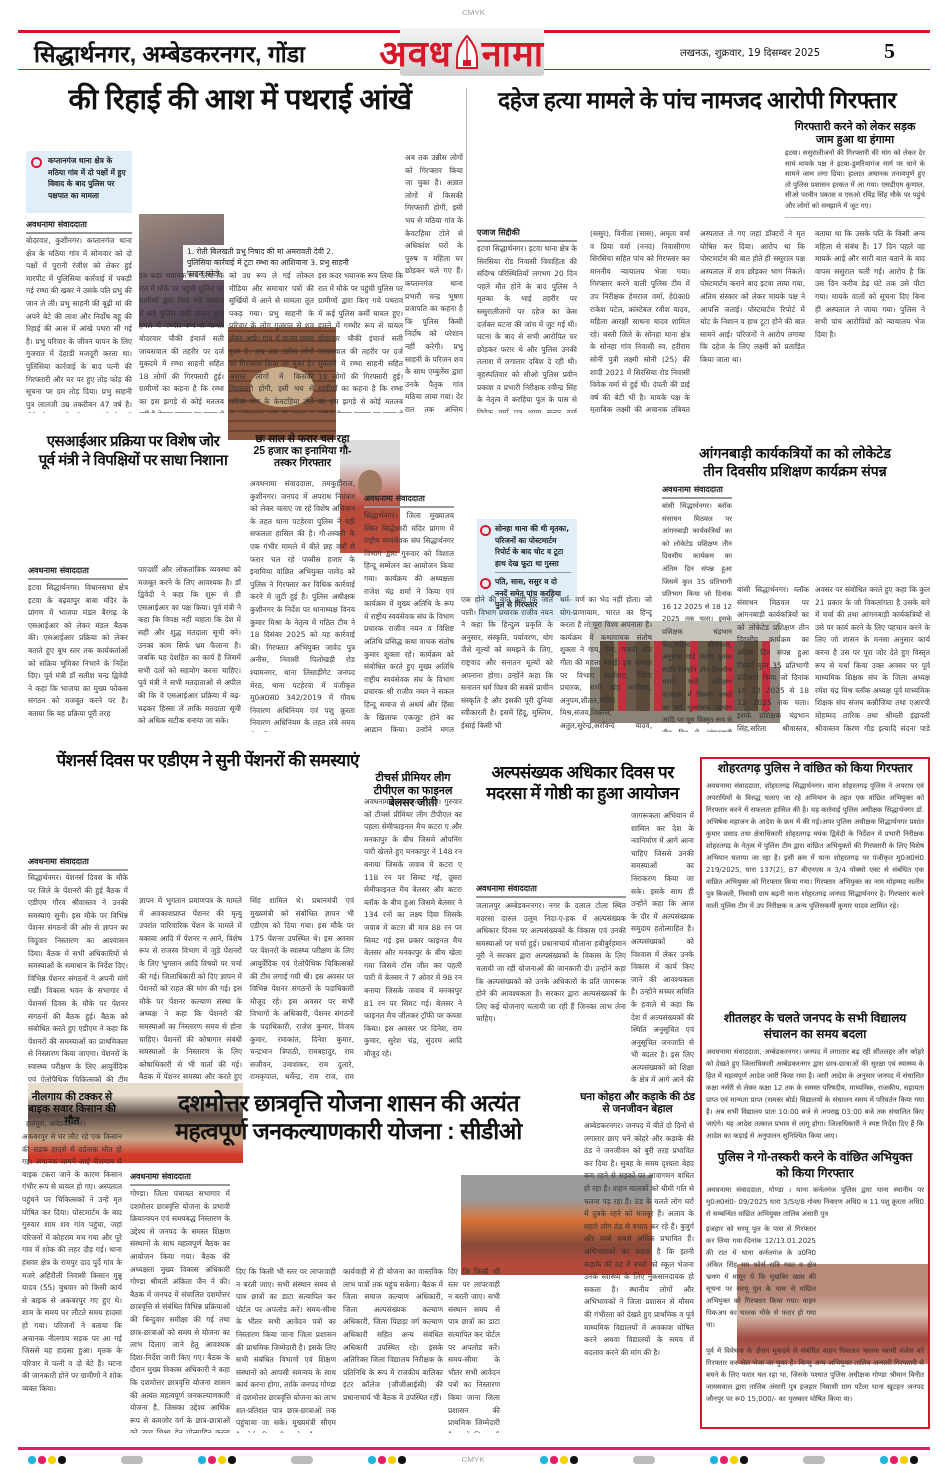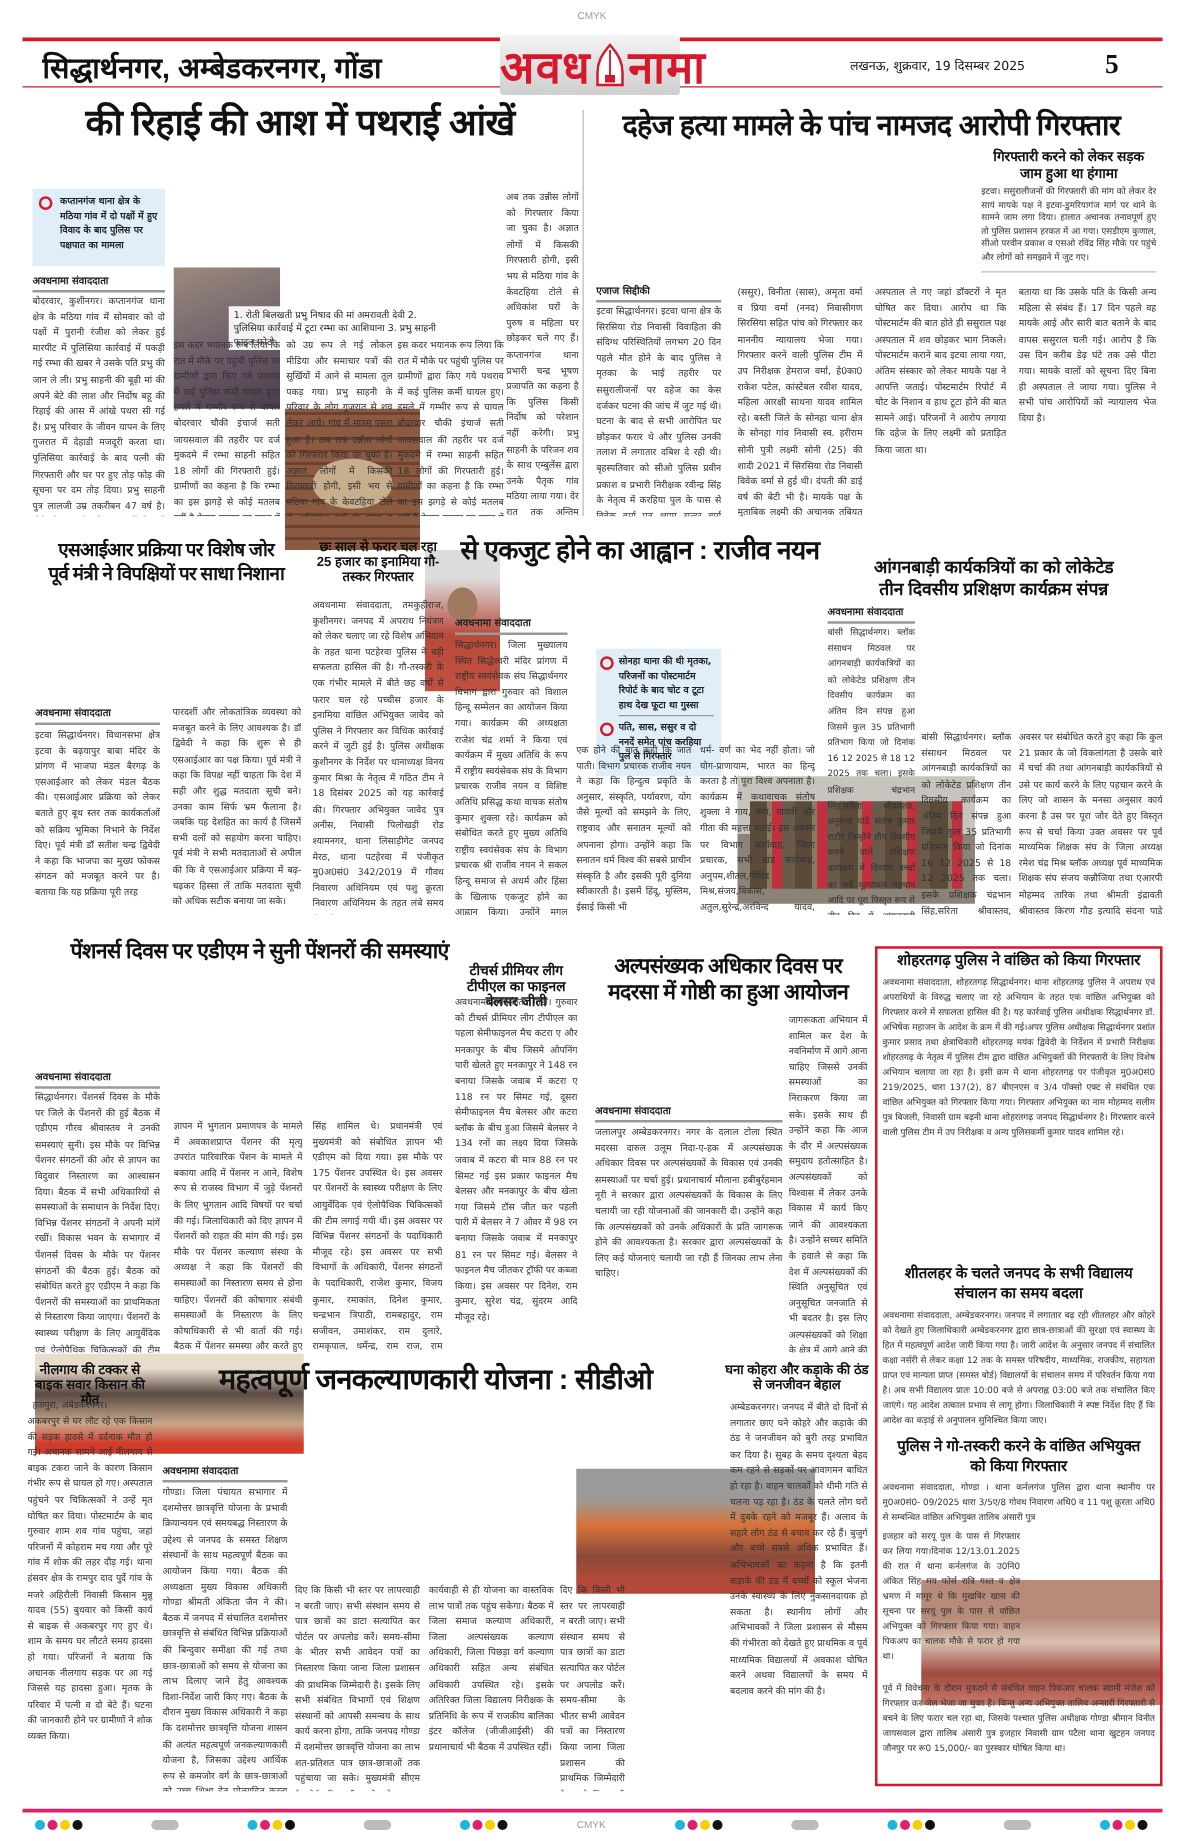--- a/index.html
+++ b/index.html
@@ -3,21 +3,21 @@
 <meta charset="utf-8">
 <style>
 *{box-sizing:border-box;margin:0;padding:0}
 html,body{width:945px;height:1473px;background:#fff;overflow:hidden}
 body{font-family:"DejaVu Sans",sans-serif;color:#222;position:relative}
 .abs{position:absolute}
 .cmyk{font-size:8px;letter-spacing:0;color:#999;font-family:"Liberation Sans",sans-serif}
 .rule-red{height:3px;background:#d6182a}
 .rule-thin{height:1px;background:#d6182a}
 .masthead-left{font-family:"Liberation Sans",sans-serif;font-size:23px;font-weight:bold;color:#111}
-.logo{background:linear-gradient(#f3f3f3,#cfcfcf);border-radius:3px;color:#d6182a;font-family:"Liberation Sans",sans-serif;font-weight:bold;font-size:36px;display:flex;align-items:center;justify-content:flex-start;letter-spacing:1px}
+.logo{background:linear-gradient(#f3f3f3,#cfcfcf);border-radius:3px;color:#d6182a;font-family:"Liberation Sans",sans-serif;font-weight:bold;font-size:36px;display:flex;align-items:center;justify-content:flex-end;letter-spacing:1px}
 .logo .emb{display:inline-block;width:26px;height:36px;margin:0 2px;position:relative}
 .date{font-size:10px;color:#111}
 .pageno{font-family:"Liberation Serif",serif;font-size:22px;font-weight:bold;color:#111}
 .h1{font-family:"Liberation Sans",sans-serif;font-weight:bold;color:#111;text-align:center;line-height:1.05;letter-spacing:-0.5px}
 .h2{font-family:"Liberation Sans",sans-serif;font-weight:bold;color:#111;text-align:center;line-height:1.15}
 .byline{font-size:8px;color:#222;border-bottom:2px solid #999;padding-bottom:3px;font-weight:bold}
 .body{font-size:7.4px;line-height:12.6px;color:#333;text-align:justify;overflow:hidden}
 .hl-box{background:#dfeef8;padding:4px 6px 4px 22px;font-size:9px;line-height:14px;font-weight:bold;color:#222;position:relative}
 .hl-box .bullet{position:absolute;left:5px;width:11px;height:11px;border:2px solid #d6182a;border-radius:50%}
 .photo{background:#7a6a5e;overflow:hidden;position:relative}
@@ -102,21 +102,20 @@
 </div>
 <div class="abs photo" style="left:28px;top:478px;width:215px;height:80px;background:linear-gradient(180deg,#e8dccc 0 15%,#5a4a44 40%,#c8a88a 70%,#d23a2a 90%)"></div>
 <div class="abs byline" style="left:28px;top:564px;width:100px">अवधनामा संवाददाता</div>
 <div class="abs body" style="left:28px;top:582px;width:100px;height:150px">इटवा सिद्धार्थनगर। विधानसभा क्षेत्र इटवा के बढ़यापुर बाबा मंदिर के प्रांगण में भाजपा मंडल बैरगढ़ के एसआईआर को लेकर मंडल बैठक की। एसआईआर प्रक्रिया को लेकर बताते हुए बूथ स्तर तक कार्यकर्ताओं को सक्रिय भूमिका निभाने के निर्देश दिए। पूर्व मंत्री डॉ सतीश चन्द्र द्विवेदी ने कहा कि भाजपा का मुख्य फोकस संगठन को मजबूत करने पर है। बताया कि यह प्रक्रिया पूरी तरह</div>
 <div class="abs body" style="left:138px;top:564px;width:103px;height:168px">पारदर्शी और लोकतांत्रिक व्यवस्था को मजबूत करने के लिए आवश्यक है। डॉ द्विवेदी ने कहा कि शुरू से ही एसआईआर का पक्ष किया। पूर्व मंत्री ने कहा कि विपक्ष नहीं चाहता कि देश में सही और शुद्ध मतदाता सूची बने। उनका काम सिर्फ भ्रम फैलाना है। जबकि यह देशहित का कार्य है जिसमें सभी दलों को सहयोग करना चाहिए। पूर्व मंत्री ने सभी मतदाताओं से अपील की कि वे एसआईआर प्रक्रिया में बढ़-चढ़कर हिस्सा लें ताकि मतदाता सूची को अधिक सटीक बनाया जा सके।</div>
 
 <div class="abs h2" style="left:250px;top:432px;width:105px;font-size:10.5px">छः साल से फरार चल रहा 25 हजार का इनामिया गौ-तस्कर गिरफ्तार</div>
 <div class="abs body" style="left:250px;top:478px;width:105px;height:254px">अवधनामा संवाददाता, तमकुहीराज, कुशीनगर। जनपद में अपराध नियंत्रण को लेकर चलाए जा रहे विशेष अभियान के तहत थाना पटहेरवा पुलिस ने बड़ी सफलता हासिल की है। गौ-तस्करी के एक गंभीर मामले में बीते छह वर्षों से फरार चल रहे पच्चीस हजार के इनामिया वांछित अभियुक्त जावेद को पुलिस ने गिरफ्तार कर विधिक कार्रवाई करने में जुटी हुई है। पुलिस अधीक्षक कुशीनगर के निर्देश पर थानाध्यक्ष विनय कुमार मिश्रा के नेतृत्व में गठित टीम ने 18 दिसंबर 2025 को यह कार्रवाई की। गिरफ्तार अभियुक्त जावेद पुत्र अनीस, निवासी पिलोखड़ी रोड श्यामनगर, थाना लिसाड़ीगेट जनपद मेरठ, थाना पटहेरवा में पंजीकृत मु0अ0सं0 342/2019 में गौवध निवारण अधिनियम एवं पशु क्रूरता निवारण अधिनियम के तहत लंबे समय से वांछित चल रहा था।</div>
 
 <div class="abs h1" style="left:362px;top:428px;width:300px;font-size:21px;line-height:1.2">
-  <div>से एकजुट होने का आह्वान : राजीव नयन</div>
 </div>
 <div class="abs byline" style="left:364px;top:492px;width:90px">अवधनामा संवाददाता</div>
 <div class="abs photo" style="left:461px;top:490px;width:191px;height:100px;background:linear-gradient(180deg,#9c9a98 0 25%,#d8733a 45%,#8a4a3a 70%,#b54a3a 90%)"></div>
 <div class="abs body" style="left:364px;top:510px;width:90px;height:222px">सिद्धार्थनगर। जिला मुख्यालय स्थित सिद्धेश्वरी मंदिर प्रांगण में राष्ट्रीय स्वयंसेवक संघ सिद्धार्थनगर विभाग द्वारा गुरुवार को विशाल हिन्दू सम्मेलन का आयोजन किया गया। कार्यक्रम की अध्यक्षता राजेश चंद्र शर्मा ने किया एवं कार्यक्रम में मुख्य अतिथि के रूप में राष्ट्रीय स्वयंसेवक संघ के विभाग प्रचारक राजीव नयन व विशिष्ट अतिथि प्रसिद्ध कथा वाचक संतोष कुमार शुक्ला रहे। कार्यक्रम को संबोधित करते हुए मुख्य अतिथि राष्ट्रीय स्वयंसेवक संघ के विभाग प्रचारक श्री राजीव नयन ने सकल हिन्दू समाज से अधर्म और हिंसा के खिलाफ एकजुट होने का आह्वान किया। उन्होंने मुगल आक्रांताओं के खिलाफ महाराणा प्रताप और शिवा जी महाराज के बलिदान को याद करते हुए समाज से</div>
 <div class="abs body" style="left:461px;top:594px;width:92px;height:138px">एक होने की बात कही कि जात पाती। विभाग प्रचारक राजीव नयन ने कहा कि हिन्दुत्व प्रकृति के अनुसार, संस्कृति, पर्यावरण, योग जैसे मूल्यों को समझने के लिए, राष्ट्रवाद और सनातन मूल्यों को अपनाना होगा। उन्होंने कहा कि सनातन धर्म विश्व की सबसे प्राचीन संस्कृति है और इसकी पूरी दुनिया स्वीकारती है। इसमें हिंदू, मुस्लिम, ईसाई किसी भी</div>
 <div class="abs body" style="left:560px;top:594px;width:92px;height:138px">धर्म- वर्ण का भेद नहीं होता। जो योग-प्राणायाम, भारत का हिन्दू करता है तो पूरा विश्व अपनाता है। कार्यक्रम में कथावाचक संतोष शुक्ला ने गाय, गंगा, गायत्री और गीता की महत्ता बताई। इस अवसर पर विभाग कार्यवाह, जिला प्रचारक, सभी खंड कार्यवाह, अनुपम,शीतल,गोविंद मिश्र,संजय,विकास, अतुल,सुरेन्द्र,अरविन्द यादव, अनुराग,रमेश,राममिलन,अनुराग,अमन इत्यादि स्वयंसेवकों की उपस्थिति रहीं।</div>
 
 <div class="abs h2" style="left:660px;top:444px;width:270px;font-size:14px;line-height:1.3">
   <div>आंगनबाड़ी कार्यकत्रियों का को लोकेटेड</div>
   <div>तीन दिवसीय प्रशिक्षण कार्यक्रम संपन्न</div>
@@ -158,20 +157,21 @@
 <div class="abs body" style="left:706px;top:1184px;width:218px;height:38px;font-size:7px;line-height:12px">अवधनामा संवाददाता, गोण्डा । थाना कर्नलगंज पुलिस द्वारा थाना स्थानीय पर मु0अ0सं0- 09/2025 धारा 3/5ए/8 गोवध निवारण अधि0 व 11 पशु क्रूरता अधि0 से सम्बन्धित वांछित अभियुक्त तालिब अंसारी पुत्र</div>
 <div class="abs body" style="left:706px;top:1223px;width:110px;height:122px;font-size:7px;line-height:12px">इजहार को सरयू पुल के पास से गिरफ्तार कर लिया गया।दिनांक 12/13.01.2025 की रात में थाना कर्नलगंज के उ0नि0 अंकित सिंह मय फोर्स रात्रि गश्त व क्षेत्र भ्रमण में मामूर थे कि मुखबिर खास की सूचना पर सरयू पुल के पास से वांछित अभियुक्त को गिरफ्तार किया गया। वाहन पिकअप का चालक मौके से फरार हो गया था।</div>
 
 <div class="abs body" style="left:706px;top:1345px;width:218px;height:80px;font-size:7px;line-height:12px">पूर्व में विवेचना के दौरान मुकदमे से संबंधित वाहन पिकअप चालक स्वामी मंजेश को गिरफ्तार कर जेल भेजा जा चुका है। किन्तु अन्य अभियुक्त तालिब अन्सारी गिरफ्तारी से बचने के लिए फरार चल रहा था, जिसके पश्चात पुलिस अधीक्षक गोण्डा श्रीमान विनीत जायसवाल द्वारा तालिब अंसारी पुत्र इजहार निवासी ग्राम पटैला थाना खुटहन जनपद जौनपुर पर रू0 15,000/- का पुरस्कार घोषित किया था।</div>
 
 <div class="abs h2" style="left:22px;top:1090px;width:100px;font-size:10.5px">नीलगाय की टक्कर से बाइक सवार किसान की मौत</div>
 <div class="abs body" style="left:26px;top:1118px;width:96px;height:13px">हजपुरा, अंबेडकरनगर।</div>
 <div class="abs body" style="left:22px;top:1131px;width:100px;height:302px">अकबरपुर से घर लौट रहे एक किसान की सड़क हादसे में दर्दनाक मौत हो गई। अचानक सामने आई नीलगाय से बाइक टकरा जाने के कारण किसान गंभीर रूप से घायल हो गए। अस्पताल पहुंचने पर चिकित्सकों ने उन्हें मृत घोषित कर दिया। पोस्टमार्टम के बाद गुरुवार शाम शव गांव पहुंचा, जहां परिजनों में कोहराम मच गया और पूरे गांव में शोक की लहर दौड़ गई। थाना हंसवर क्षेत्र के रामपुर दाद पुर्दे गांव के मजरे अहिरौली निवासी किसान मुन्नू यादव (55) बुधवार को किसी कार्य से बाइक से अकबरपुर गए हुए थे। शाम के समय घर लौटते समय हादसा हो गया। परिजनों ने बताया कि अचानक नीलगाय सड़क पर आ गई जिससे यह हादसा हुआ। मृतक के परिवार में पत्नी व दो बेटे हैं। घटना की जानकारी होने पर ग्रामीणों ने शोक व्यक्त किया।</div>
 
 <div class="abs h1" style="left:126px;top:1090px;width:445px;font-size:23px;line-height:1.2">
+  <div>दशमोत्तर छात्रवृत्ति योजना शासन की अत्यंत</div>
   <div>महत्वपूर्ण जनकल्याणकारी योजना : सीडीओ</div>
 </div>
 <div class="abs byline" style="left:130px;top:1170px;width:100px">अवधनामा संवाददाता</div>
 
 <div class="abs body" style="left:130px;top:1188px;width:100px;height:245px">गोण्डा। जिला पंचायत सभागार में दशमोत्तर छात्रवृत्ति योजना के प्रभावी क्रियान्वयन एवं समयबद्ध निस्तारण के उद्देश्य से जनपद के समस्त शिक्षण संस्थानों के साथ महत्वपूर्ण बैठक का आयोजन किया गया। बैठक की अध्यक्षता मुख्य विकास अधिकारी गोण्डा श्रीमती अंकिता जैन ने की। बैठक में जनपद में संचालित दशमोत्तर छात्रवृत्ति से संबंधित विभिन्न प्रक्रियाओं की बिन्दुवार समीक्षा की गई तथा छात्र-छात्राओं को समय से योजना का लाभ दिलाए जाने हेतु आवश्यक दिशा-निर्देश जारी किए गए। बैठक के दौरान मुख्य विकास अधिकारी ने कहा कि दशमोत्तर छात्रवृत्ति योजना शासन की अत्यंत महत्वपूर्ण जनकल्याणकारी योजना है, जिसका उद्देश्य आर्थिक रूप से कमजोर वर्ग के छात्र-छात्राओं को उच्च शिक्षा हेतु प्रोत्साहित करना है। उन्होंने स्पष्ट निर्देश</div>
 <div class="abs body" style="left:236px;top:1266px;width:100px;height:167px">दिए कि किसी भी स्तर पर लापरवाही न बरती जाए। सभी संस्थान समय से पात्र छात्रों का डाटा सत्यापित कर पोर्टल पर अपलोड करें। समय-सीमा के भीतर सभी आवेदन पत्रों का निस्तारण किया जाना जिला प्रशासन की प्राथमिक जिम्मेदारी है। इसके लिए सभी संबंधित विभागों एवं शिक्षण संस्थानों को आपसी समन्वय के साथ कार्य करना होगा, ताकि जनपद गोण्डा में दशमोत्तर छात्रवृत्ति योजना का लाभ शत-प्रतिशत पात्र छात्र-छात्राओं तक पहुंचाया जा सके। मुख्यमंत्री सीएम डैशबोर्ड की समीक्षा के दौरान इस योजना प्रगति कहा कि समयबद्ध एवं पारदर्शी</div>
 <div class="abs body" style="left:343px;top:1266px;width:100px;height:167px">कार्यवाही से ही योजना का वास्तविक लाभ पात्रों तक पहुंच सकेगा। बैठक में जिला समाज कल्याण अधिकारी, जिला अल्पसंख्यक कल्याण अधिकारी, जिला पिछड़ा वर्ग कल्याण अधिकारी सहित अन्य संबंधित अधिकारी उपस्थित रहे। इसके अतिरिक्त जिला विद्यालय निरीक्षक के प्रतिनिधि के रूप में राजकीय बालिका इंटर कॉलेज (जीजीआईसी) की प्रधानाचार्य भी बैठक में उपस्थित रहीं।</div>
 <div class="abs body" style="left:448px;top:1266px;width:52px;height:167px">दिए कि किसी भी स्तर पर लापरवाही न बरती जाए। सभी संस्थान समय से पात्र छात्रों का डाटा सत्यापित कर पोर्टल पर अपलोड करें। समय-सीमा के भीतर सभी आवेदन पत्रों का निस्तारण किया जाना जिला प्रशासन की प्राथमिक जिम्मेदारी है। इसके लिए सभी संबंधित विभागों एवं शिक्षण संस्थानों को आपसी समन्वय के साथ कार्य करना होगा, ताकि जनपद गोण्डा में दशमोत्तर छात्रवृत्ति योजना का लाभ शत-प्रतिशत पात्र छात्र-छात्राओं तक पहुंचाया जा सके। मुख्यमंत्री सीएम डैशबोर्ड की समीक्षा के दौरान इस योजना प्रगति कहा कि समयबद्ध एवं पारदर्शी</div>
 
 <div class="abs h2" style="left:580px;top:1090px;width:115px;font-size:10.5px">घना कोहरा और कड़ाके की ठंड से जनजीवन बेहाल</div>

